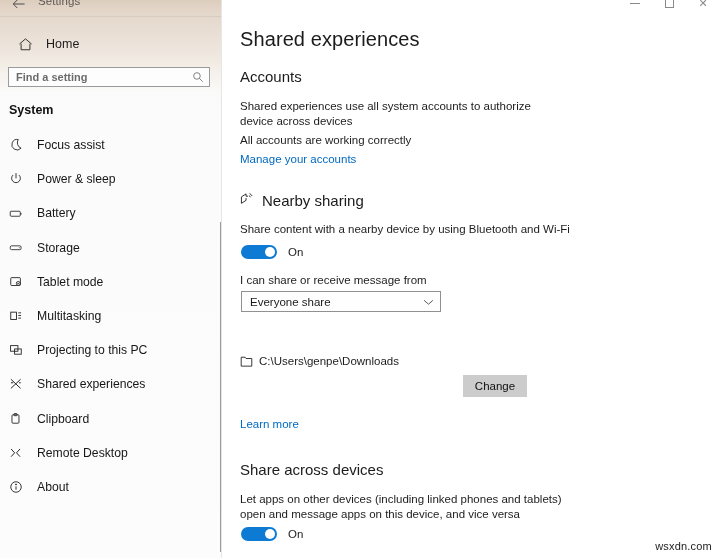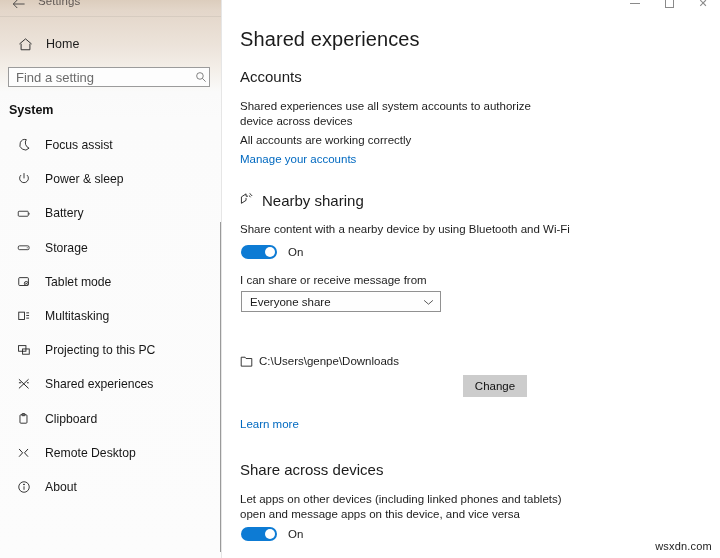--- a/index.html
+++ b/index.html
@@ -69,32 +69,33 @@
 
   .searchbox {
     position: absolute; left: 8px; top: 67px; width: 202px; height: 20px;
     border: 1px solid #9b9b9b; background: #fdfdfd;
     display: flex; align-items: center;
   }
   .searchbox input {
     border: 0; outline: 0; background: transparent;
     flex: 1; height: 18px;
     font-family: "Liberation Sans", sans-serif;
-    font-size: 13px; color: #4c4c4c;
+    font-size: 11px; color: #4c4c4c;
     padding-left: 7px;
+    font-weight: bold;
   }
   .searchbox input::placeholder { color: #6b6b6b; opacity: 1; }
   .searchbox .mag { width: 22px; display:flex; align-items:center; justify-content:center; color:#5a5a5a; }
 
   .sb-group {
     position: absolute; left: 9px; top: 103px;
     font-size: 12.5px; font-weight: bold; color: #111;
   }
 
-  .sb-list { position: absolute; left: 0; top: 128px; width: 266px; padding-left: 8px; }
+  .sb-list { position: absolute; left: 0; top: 128px; width: 266px; }
   .sb-item {
     display: flex; align-items: center;
     height: 34.2px; padding-left: 9px;
   }
   .sb-item .ico {
     width: 24px; height: 18px;
     display: flex; align-items: center; justify-content: flex-start;
     color: #1f1f1f;
   }
   .sb-item .lbl {

